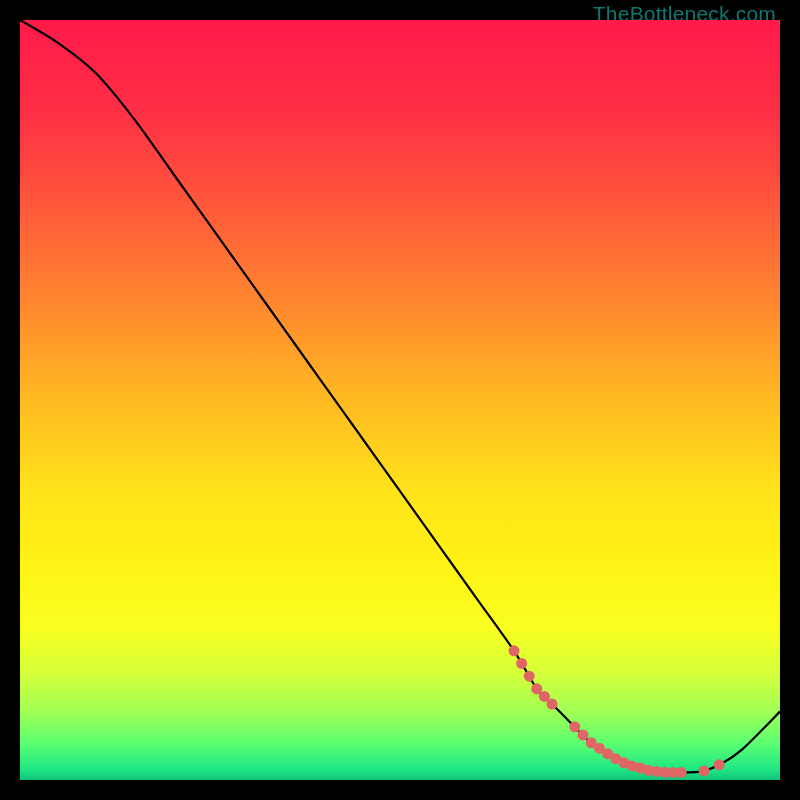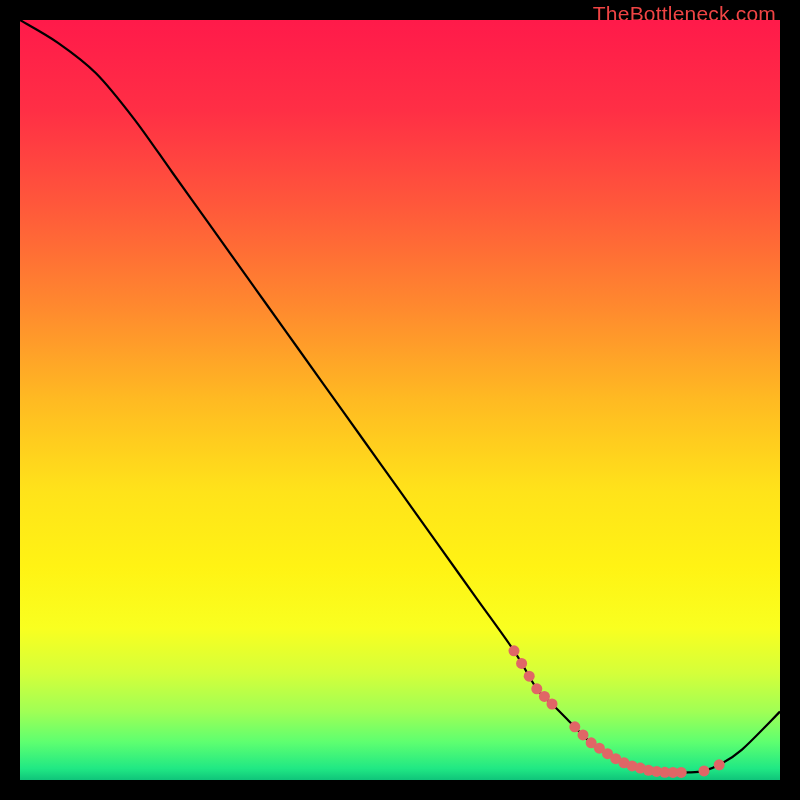--- a/index.html
+++ b/index.html
@@ -23,21 +23,21 @@
     position: absolute;
     left: 0;
     top: 0;
     width: 760px;
     height: 760px;
   }
   .watermark {
     position: absolute;
     top: 2px;
     right: 24px;
-    color: #ef4444;
+    color: #0f766e;
     font-size: 21px;
     font-weight: 500;
     letter-spacing: 0.2px;
   }
   svg { display: block; }
 </style>
 </head>
 <body>
 
 <div class="watermark">TheBottleneck.com</div>

